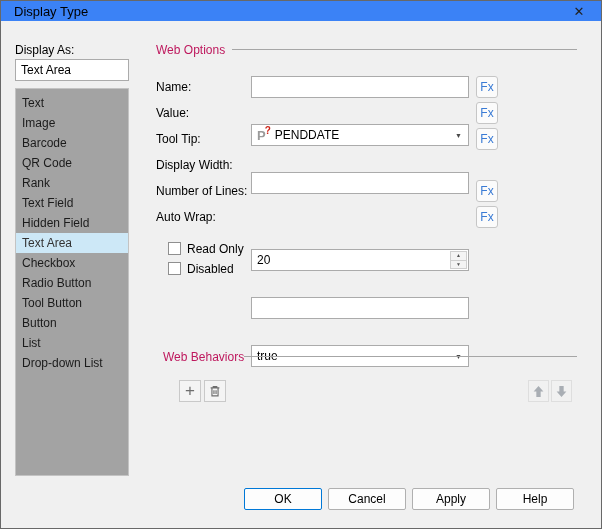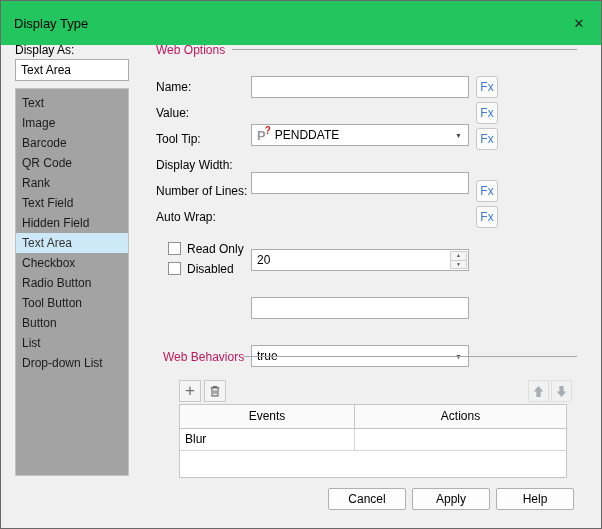--- a/index.html
+++ b/index.html
@@ -2,21 +2,21 @@
 <html><head>
 <meta charset="utf-8">
 <style>
   html,body { margin:0; padding:0; background:#d8d8d8; }
   * { box-sizing:border-box; }
   .dialog {
     position:relative; width:602px; height:529px;
     border:1px solid #686868; background:#f0f0f0;
     font-family:"Liberation Sans", sans-serif; font-size:12px; color:#000;
   }
-  .titlebar { height:44px; background:#22c55e; display:flex; align-items:center; justify-content:space-between; }
+  .titlebar { height:20px; background:#3b82f6; display:flex; align-items:center; justify-content:space-between; }
   .title { margin-left:13px; font-size:13px; }
   .close-btn { width:44px; height:30px; display:flex; align-items:center; justify-content:center; font-size:13px; color:#222; cursor:default; }
   .body { position:absolute; top:30px; left:0; right:0; bottom:0; }
   .abs { position:absolute; }
 
   
   .field { background:#fff; border:1px solid #ababab; }
   .display-as-input { width:100%; height:100%; border:0; outline:none; padding:0 5px; font:inherit; background:transparent; }
   .type-list { background:#a3a3a3; border:1px solid #c3c3c3; padding-top:4px; overflow:hidden; }
   .list-item { height:20px; line-height:20px; padding-left:6px; color:#1b1b1b; }
@@ -168,29 +168,19 @@
       <svg width="13" height="13" viewBox="0 0 12 12">
         <path d="M6 1 L10.5 6 H8 V11 H4 V6 H1.5 Z" fill="#a9aeb4"></path>
       </svg>
     </div>
     <div class="abs tool disabled" style="left:550px; top:349px; width:21px;">
       <svg width="13" height="13" viewBox="0 0 12 12">
         <path d="M6 11 L1.5 6 H4 V1 H8 V6 H10.5 Z" fill="#a9aeb4"></path>
       </svg>
     </div>
 
-    <div class="abs wb-table" style="left:178px; top:373px; width:388px; height:74px;">
-      <div class="wb-head">
-        <div class="c1">Events</div>
-        <div class="c2">Actions</div>
-      </div>
-      <div class="wb-row">
-        <div class="c1">Blur</div>
-        <div class="c2"></div>
-      </div>
-      <div class="wb-empty"></div>
-    </div>
 
+    <button class="btn primary" style="left:243px; top:457px;">OK</button>
     <button class="btn" style="left:327px; top:457px;">Cancel</button>
     <button class="btn" style="left:411px; top:457px;">Apply</button>
     <button class="btn" style="left:495px; top:457px;">Help</button>
   </div>
 </div>
 
 </body></html>

